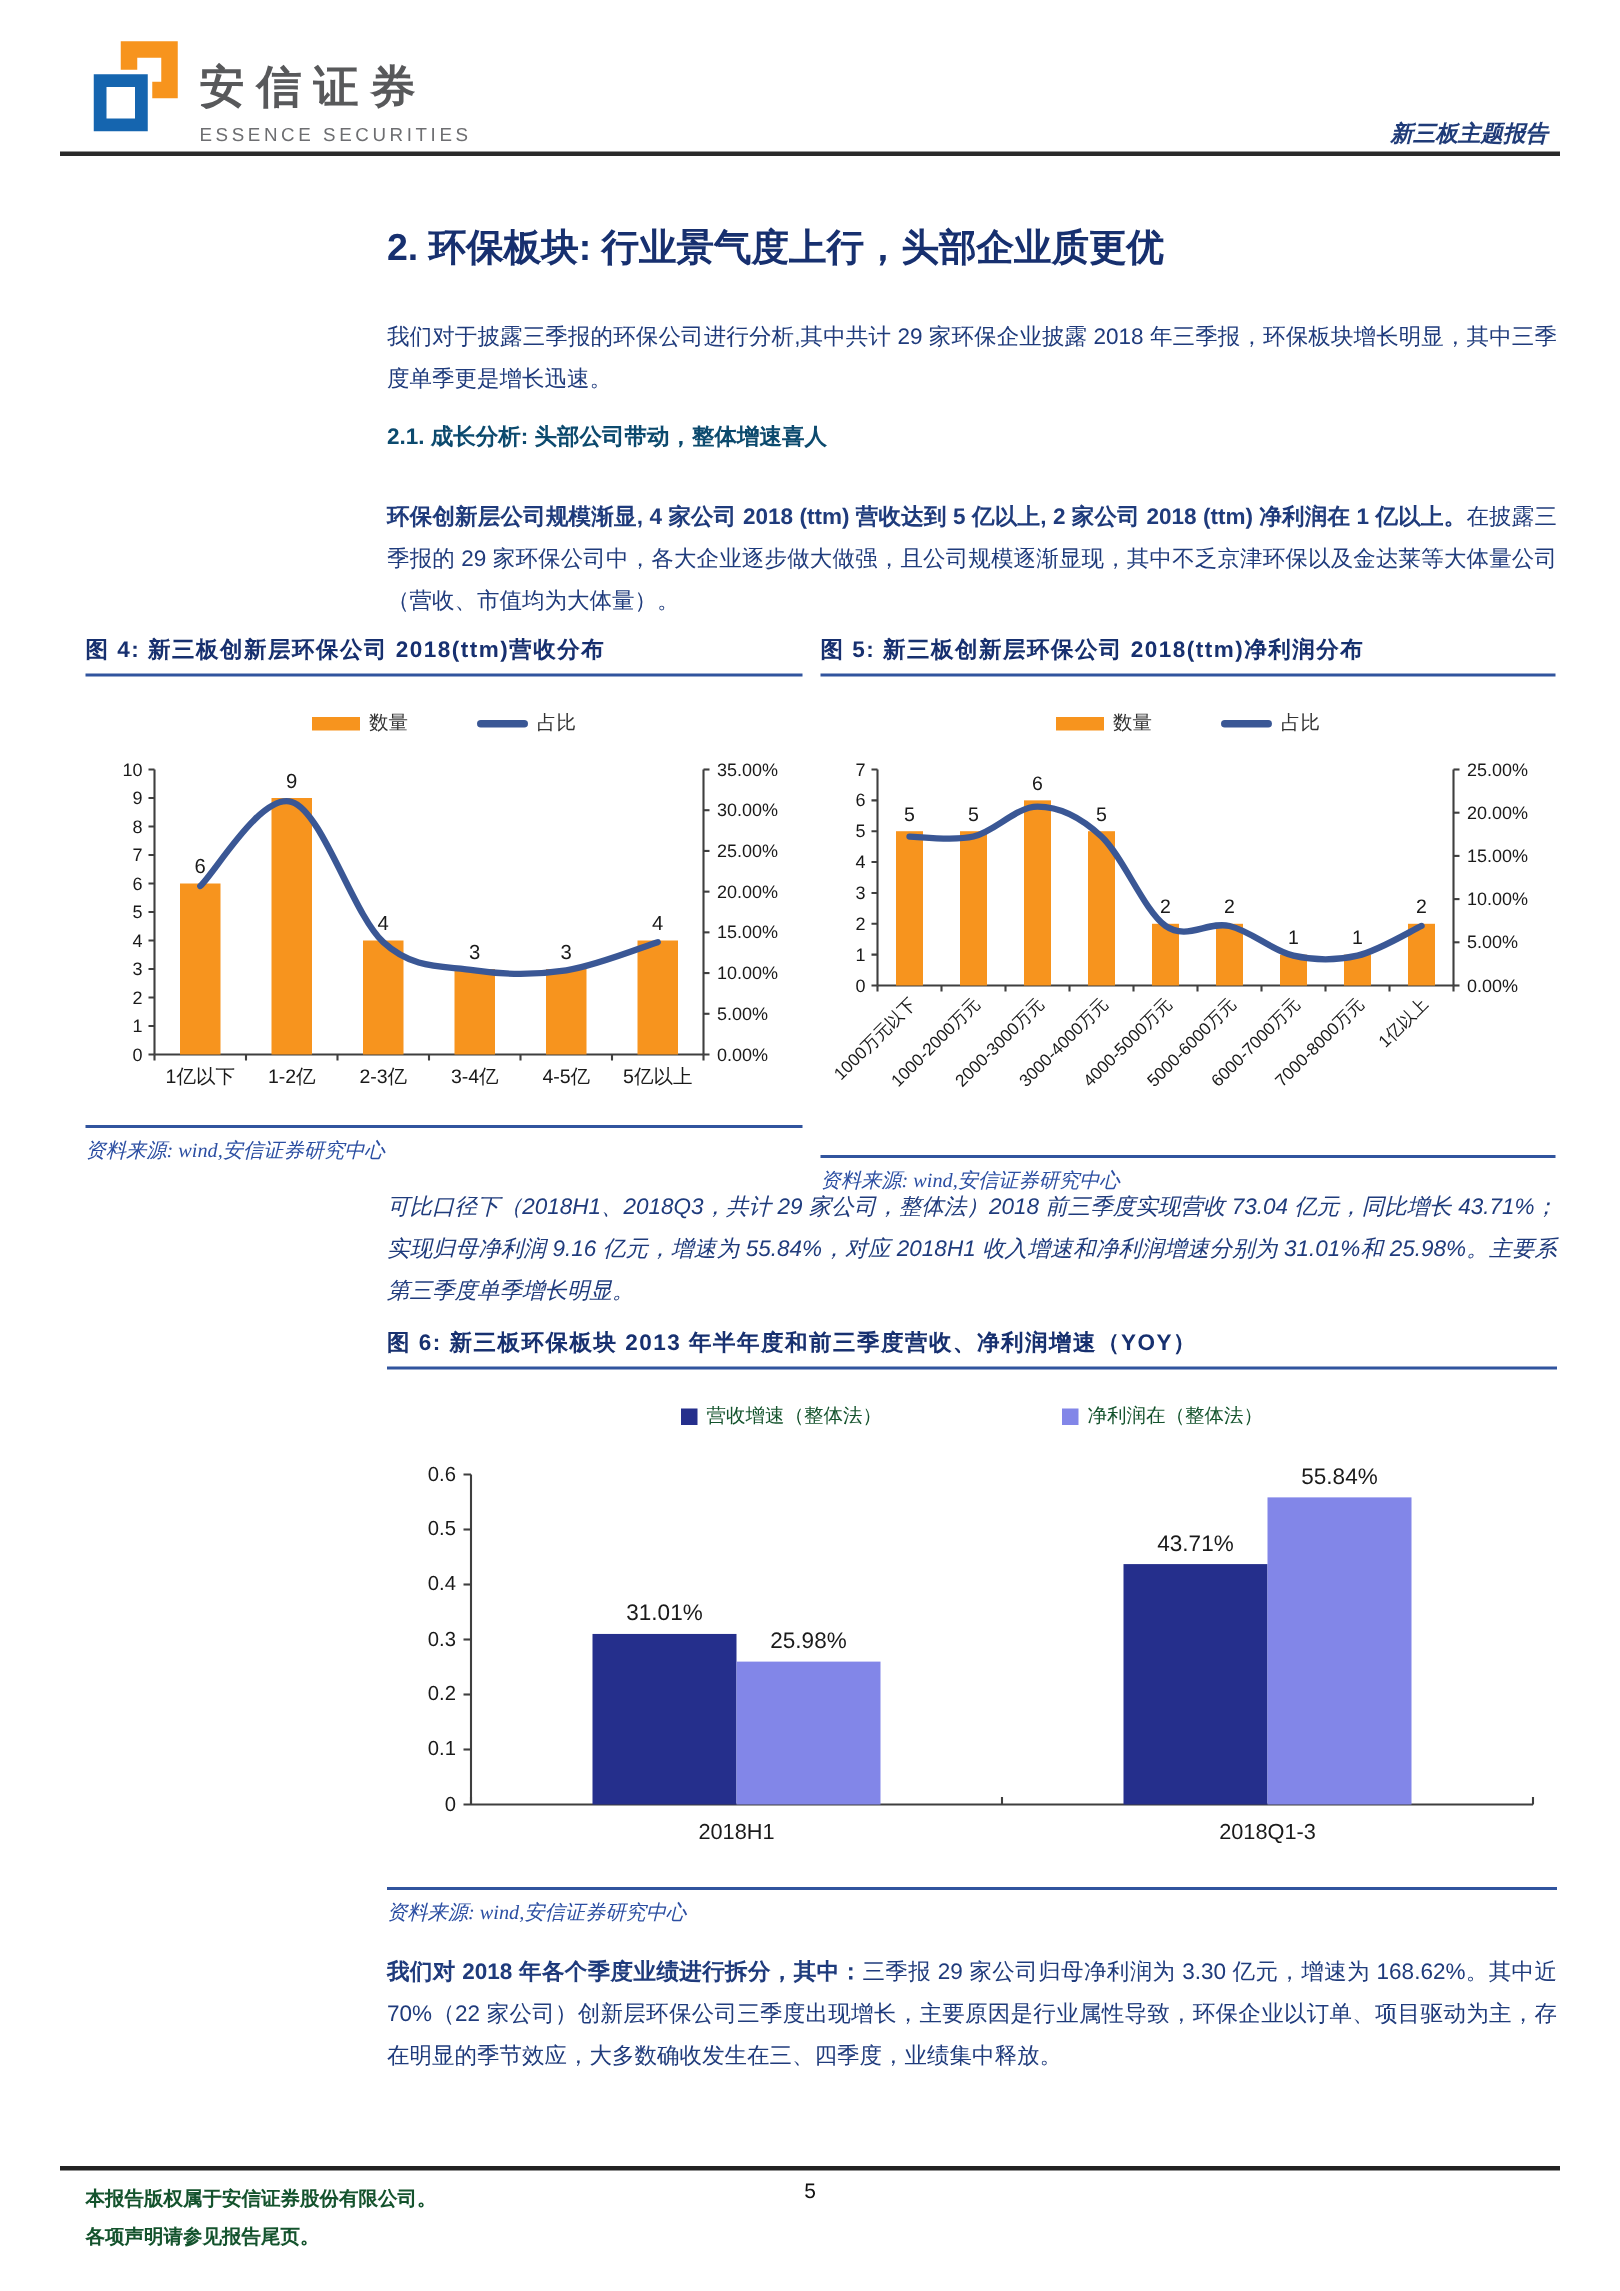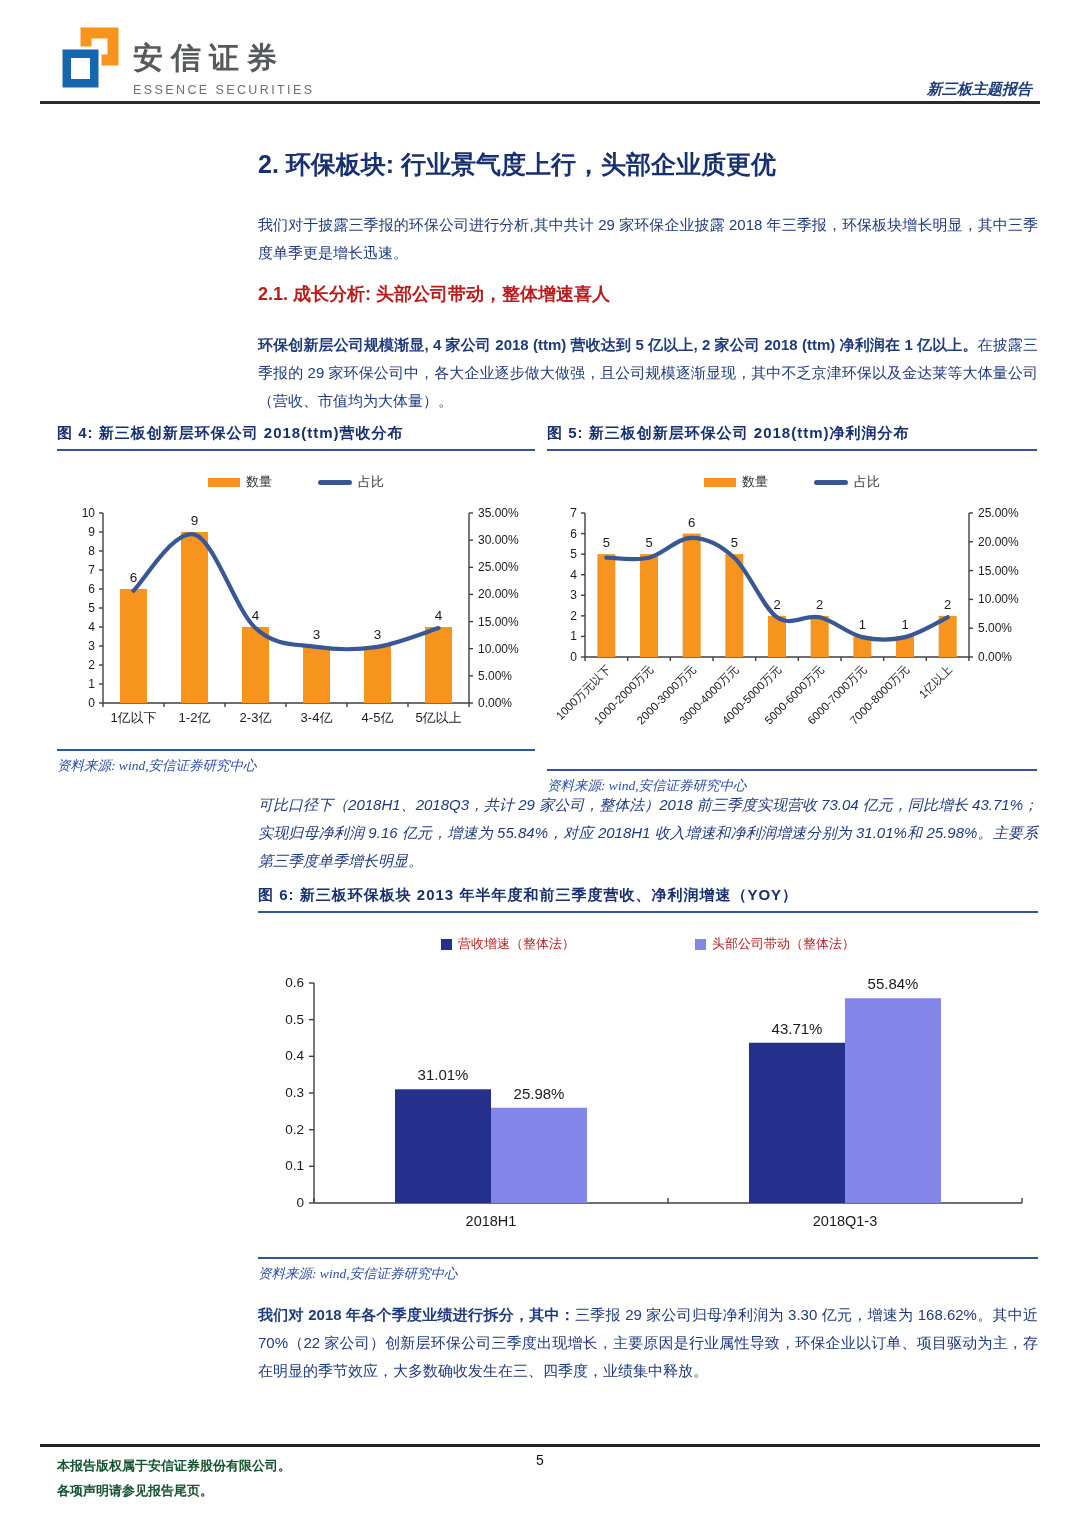--- a/index.html
+++ b/index.html
@@ -10,35 +10,35 @@
   .brand{margin-left:10px;}
   .brand-cn{font-size:30px;font-weight:bold;color:#58595B;letter-spacing:8px;margin-top:12px;}
   .brand-en{font-size:12.5px;color:#6D6E71;letter-spacing:2.4px;margin-top:4px;}
   .report-type{position:absolute;right:48px;top:80px;font-family:"Liberation Serif",serif;
                font-style:italic;font-weight:bold;font-size:15px;color:#1F3B78;}
   .header-rule{position:absolute;left:40px;right:40px;top:101px;height:3px;background:#2A2A2A;}
   
   .h1{position:absolute;left:258px;top:148px;width:780px;font-size:25px;font-weight:bold;color:#17306F;}
   .body-p{position:absolute;font-size:15px;line-height:28px;text-align:justify;color:#1F3B7C;}
   .p-intro{left:258px;top:196px;width:780px;}
-  .h2{position:absolute;left:258px;top:282px;width:780px;font-size:18px;font-weight:bold;color:#b91c1c;}
+  .h2{position:absolute;left:258px;top:282px;width:780px;font-size:15px;font-weight:bold;color:#0c4a6e;}
   .p-lead{left:258px;top:316px;width:780px;}
   .p-mid{left:258px;top:776px;width:780px;font-style:italic;}
   .p-bottom{left:258px;top:1286px;width:780px;}
   .body-p strong{font-weight:bold;}
   
   .figure{position:absolute;}
   .fig4{left:57px;top:424px;width:478px;}
   .fig5{left:547px;top:424px;width:490px;}
   .fig6{left:258px;top:886px;width:780px;}
   .fig-caption{font-size:15px;font-weight:bold;color:#17306F;padding-bottom:6px;
                border-bottom:2px solid #31549E;letter-spacing:1px;}
   .legend{display:flex;justify-content:center;align-items:center;gap:46px;height:30px;
           font-size:13px;color:#333;margin-top:16px;}
-  .fig6 .legend{gap:120px;color:#b91c1c;text-align:right;}
+  .fig6 .legend{gap:120px;color:#14532d;text-align:right;}
   .legend-item{display:flex;align-items:center;gap:6px;}
   .swatch-bar{display:inline-block;width:32px;height:9px;}
   .swatch-line{display:inline-block;width:34px;height:5px;border-radius:3px;}
   .swatch-sq{display:inline-block;width:11px;height:11px;}
   .fig-source{border-top:2px solid #31549E;margin-top:16px;padding-top:6px;
               font-family:"Liberation Serif",serif;font-style:italic;font-size:13.5px;color:#2B4EA2;}
   svg text{font-family:"Liberation Sans",sans-serif;fill:#1a1a1a;}
   
   .footer-rule{position:absolute;left:40px;right:40px;top:1444px;height:2.5px;background:#222;}
   .footer-left{position:absolute;left:57px;top:1453px;font-family:"Liberation Serif",serif;
@@ -243,21 +243,21 @@
 
   <section class="figure fig6">
     <div class="fig-caption">图 6:  新三板环保板块 2013 年半年度和前三季度营收、净利润增速（YOY）</div>
     <div class="legend">
       <span class="legend-item">
           <i class="swatch-sq" style="background: rgb(37, 47, 140);"></i>
           <span>营收增速（整体法）</span>
         </span>
       <span class="legend-item">
           <i class="swatch-sq" style="background: rgb(130, 134, 232);"></i>
-          <span>头部公司带动（整体法）</span>
+          <span>净利润在（整体法）</span>
         </span>
     </div>
     <svg id="chart-fig6" width="780" height="278">
         <line x1="56" y1="24" x2="56" y2="244" stroke="#3f3f3f" stroke-width="1.4"></line>
         <line x1="56" y1="244" x2="764" y2="244" stroke="#3f3f3f" stroke-width="1.4"></line>
         <line x1="51" y1="244" x2="56" y2="244" stroke="#3f3f3f" stroke-width="1.4"></line>
         <text x="46" y="248" font-size="13.5" text-anchor="end">0</text>
         <line x1="51" y1="207.33333333333331" x2="56" y2="207.33333333333331" stroke="#3f3f3f" stroke-width="1.4"></line>
         <text x="46" y="211.33333333333331" font-size="13.5" text-anchor="end">0.1</text>
         <line x1="51" y1="170.66666666666666" x2="56" y2="170.66666666666666" stroke="#3f3f3f" stroke-width="1.4"></line>

